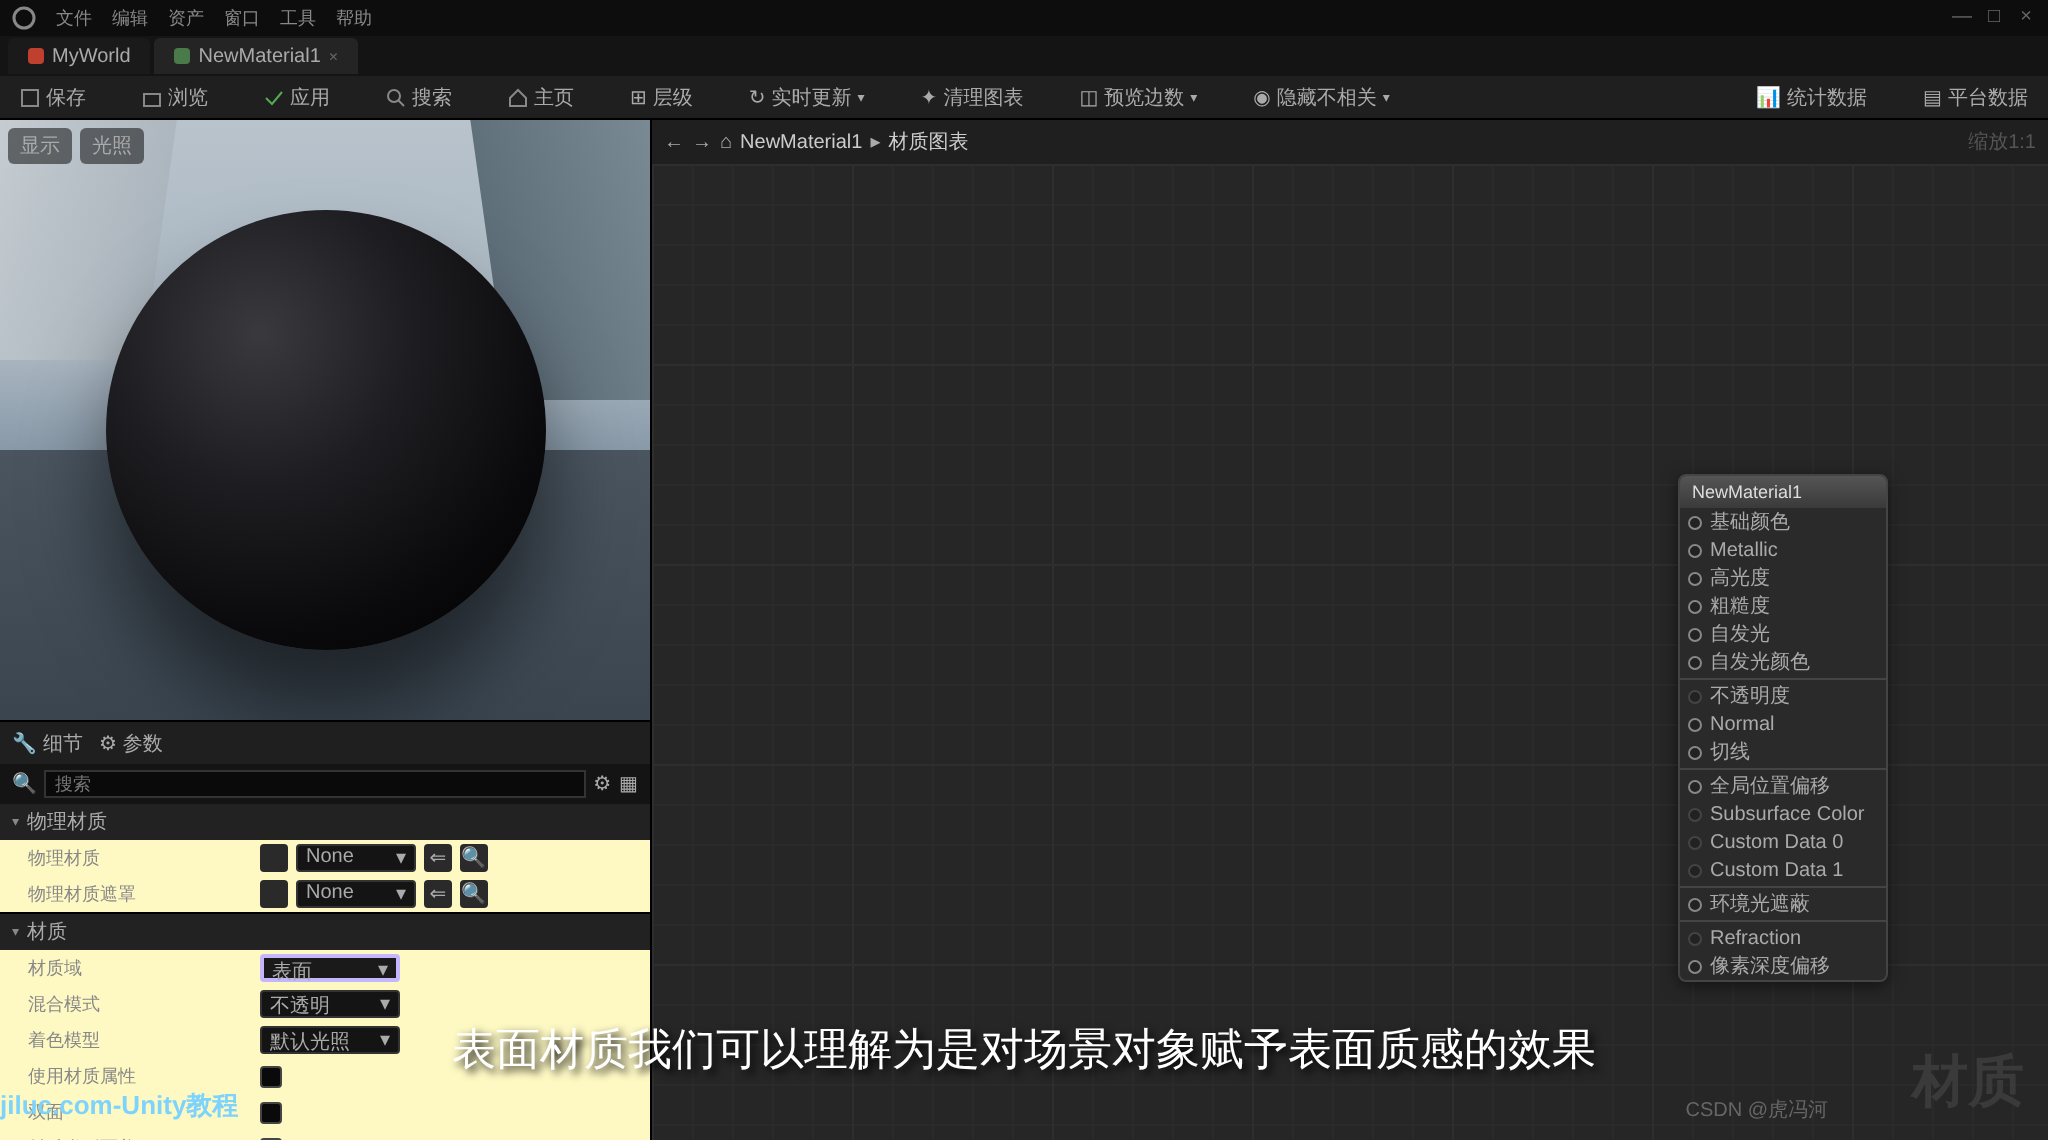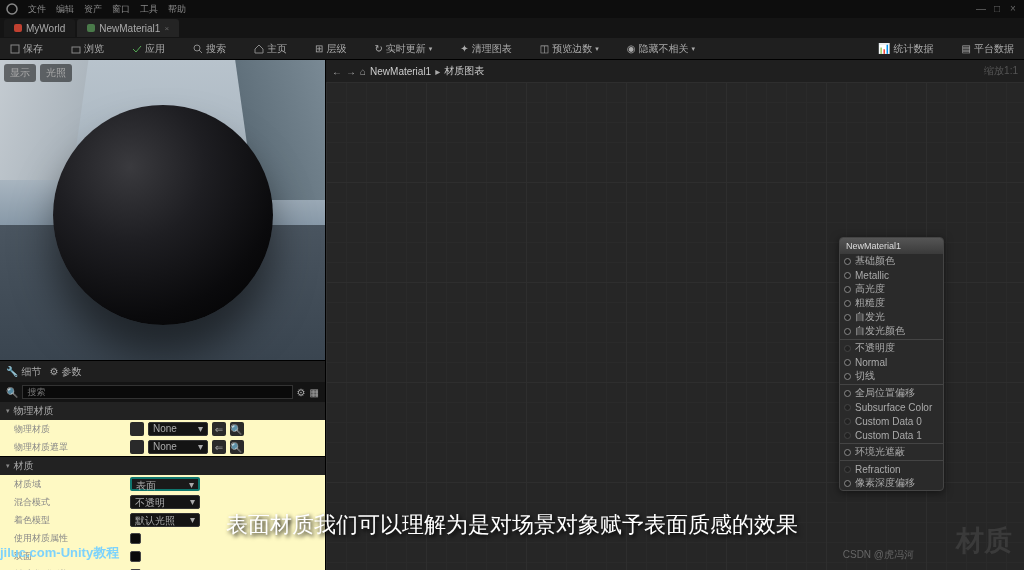--- a/index.html
+++ b/index.html
@@ -29,21 +29,21 @@
 .searchbar{height:20px;background:#141414;display:flex;align-items:center;padding:0 6px}
 .searchbar input{flex:1;background:#0a0a0a;border:1px solid #333;height:14px;padding:0 4px;font-size:9px;color:#999}
 .props{flex:1;overflow:auto;background:#fef9c3}
 .section{border-bottom:1px solid #000}
 .section-head{height:18px;display:flex;align-items:center;padding:0 6px;gap:4px;background:#222;font-size:9px;color:#ccc}
 .section-head .arrow{font-size:7px;color:#888}
 .prop-row{height:18px;display:flex;align-items:center;padding-left:14px;gap:6px}
 .prop-label{width:110px;font-size:9px;color:#888}
 .prop-val{flex:1;display:flex;align-items:center;gap:4px}
 .dropdown{height:14px;min-width:60px;background:#141414;border:1px solid #333;padding:0 4px;font-size:8px;color:#aaa;display:flex;justify-content:space-between;border-radius:2px}
-.dropdown.highlight{border:2px solid #0f766e;background:#1a1a1a}
+.dropdown.highlight{border:2px solid #c4b5fd;background:#1a1a1a}
 .iconbtn{width:14px;height:14px;background:#2a2a2a;border-radius:2px;display:flex;align-items:center;justify-content:center}
 .checkbox{width:11px;height:11px;background:#0a0a0a;border:1px solid #444;border-radius:2px}
 .right{flex:1;display:flex;flex-direction:column;background:#1a1a1a;border-left:1px solid #000}
 .graph-toolbar{height:22px;background:#1f1f1f;display:flex;align-items:center;padding:0 6px;gap:8px;font-size:9px;color:#999}
 .graph-toolbar .nav{display:flex;gap:4px;align-items:center}
 .graph-toolbar .crumb{color:#ccc}
 .graph-toolbar .zoom{margin-left:auto;color:#555;font-size:10px}
 .graph{flex:1;position:relative;background:#262626;background-image:linear-gradient(#2e2e2e 1px,transparent 1px),linear-gradient(90deg,#2e2e2e 1px,transparent 1px),linear-gradient(#2a2a2a 1px,transparent 1px),linear-gradient(90deg,#2a2a2a 1px,transparent 1px);background-size:100px 100px,100px 100px,20px 20px,20px 20px}
 .node{position:absolute;top:155px;right:80px;width:105px;background:#2a2a2a;border:1px solid #444;border-radius:4px;overflow:hidden;box-shadow:0 2px 8px rgba(0,0,0,0.5)}
 .node-title{height:16px;background:linear-gradient(180deg,#555 0%,#3a3a3a 100%);padding:0 6px;font-size:9px;color:#ddd;display:flex;align-items:center}

